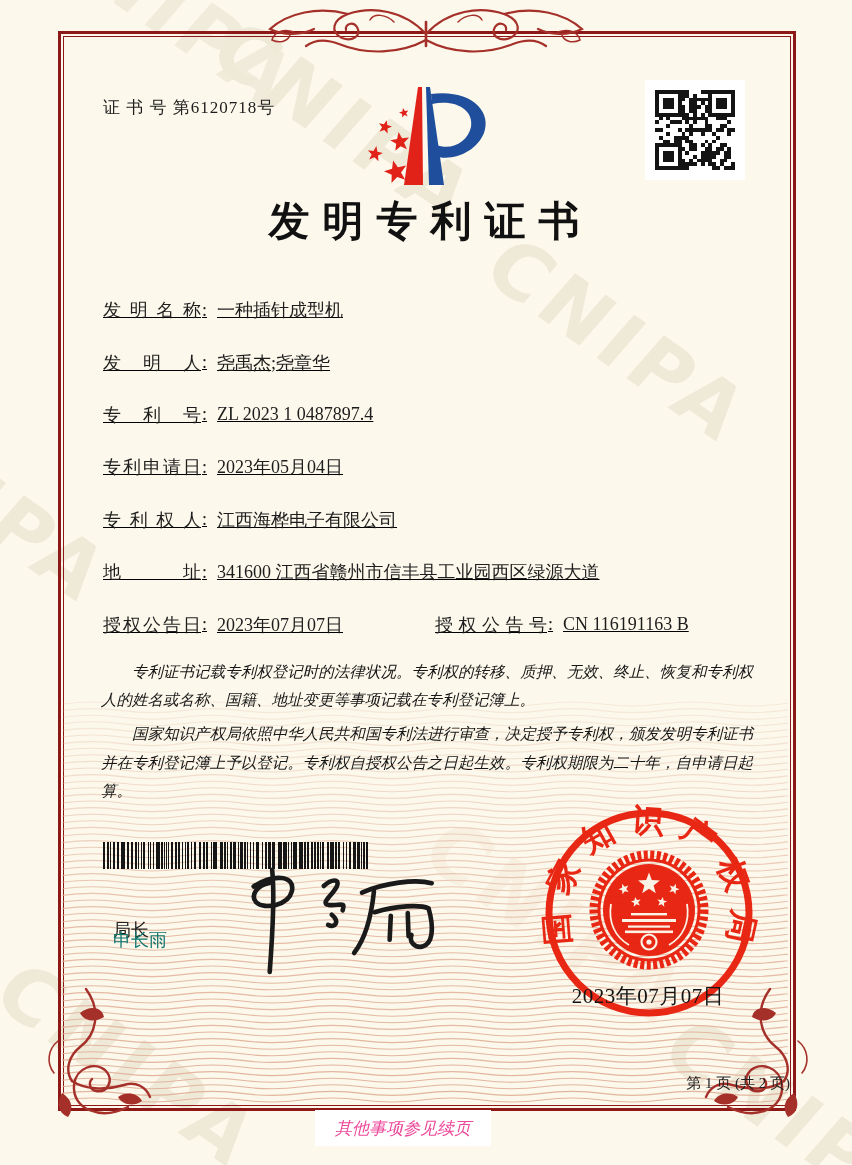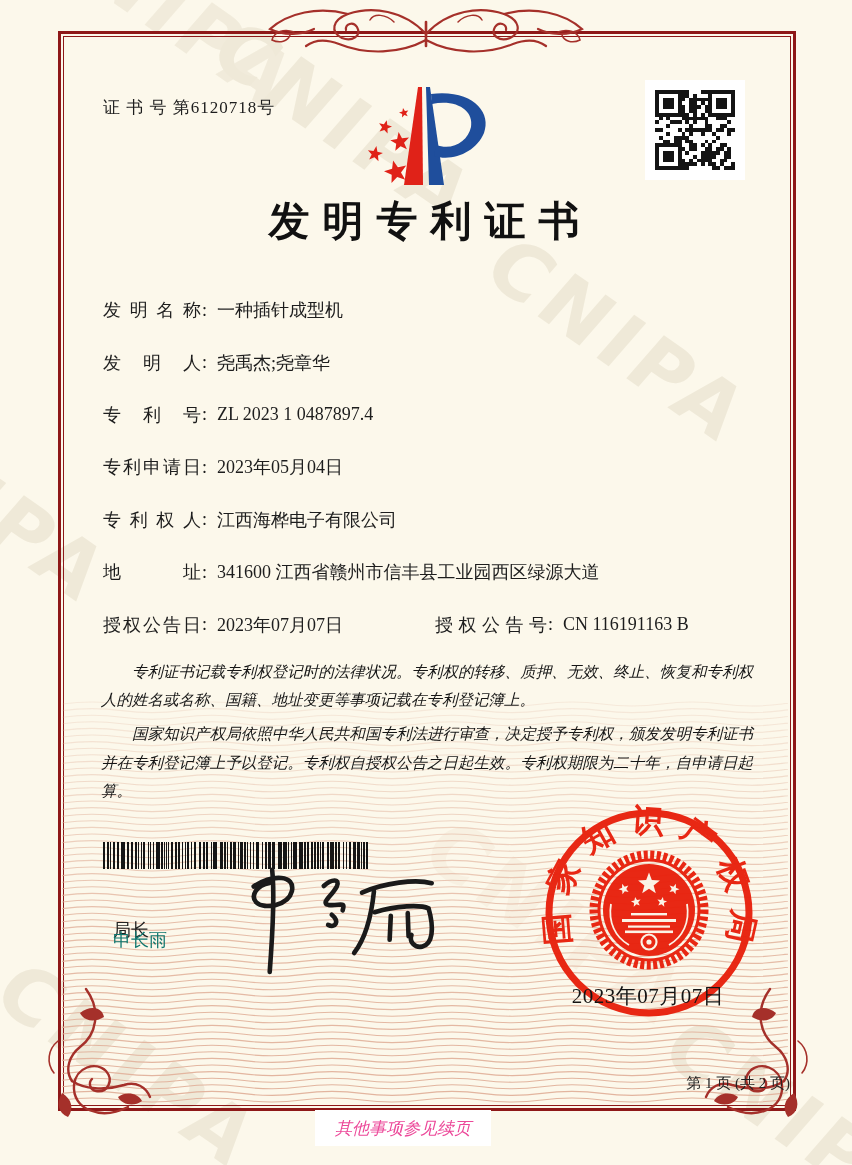--- a/index.html
+++ b/index.html
@@ -21,21 +21,21 @@
 
   .waves{left:62px;top:700px;z-index:2;pointer-events:none;}
 
   .cert-no{left:103px;top:96px;font-size:17px;color:#1d1d1d;z-index:5;letter-spacing:1px;}
   .logo{left:356px;top:84px;z-index:5;}
   .qrbox{left:645px;top:80px;width:100px;height:100px;background:#fff;z-index:5;
          display:flex;align-items:center;justify-content:center;}
   .title{left:58px;top:194px;width:732px;text-align:center;font-size:41px;font-weight:700;
          letter-spacing:13px;text-indent:13px;color:#111;z-index:5;}
 
-  .fields{left:103px;top:284px;width:660px;z-index:5;}
+  .fields{left:103px;top:284px;width:660px;z-index:5;text-decoration:underline;}
   .frow{height:52.4px;display:flex;align-items:center;font-size:18px;color:#1d1d1d;}
   .flabel{display:inline-block;width:98px;text-align:justify;text-align-last:justify;}
   .colon{margin:0 10px 0 1px;}
   .fvalue{white-space:nowrap;text-align:center;}
   .grant-group{display:flex;align-items:center;margin-left:92px;}
   .grant-group .flabel{width:112px;}
 
   .legal{left:101px;top:658px;width:652px;z-index:5;font-size:15.5px;line-height:1.82;
          color:#161616;font-style:italic;text-align:justify;}
   .legal p{margin:0 0 6px 0;text-indent:2em;}

